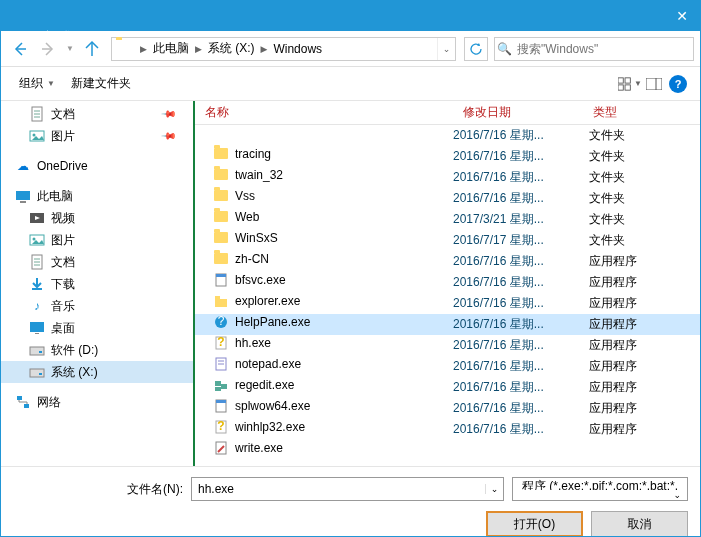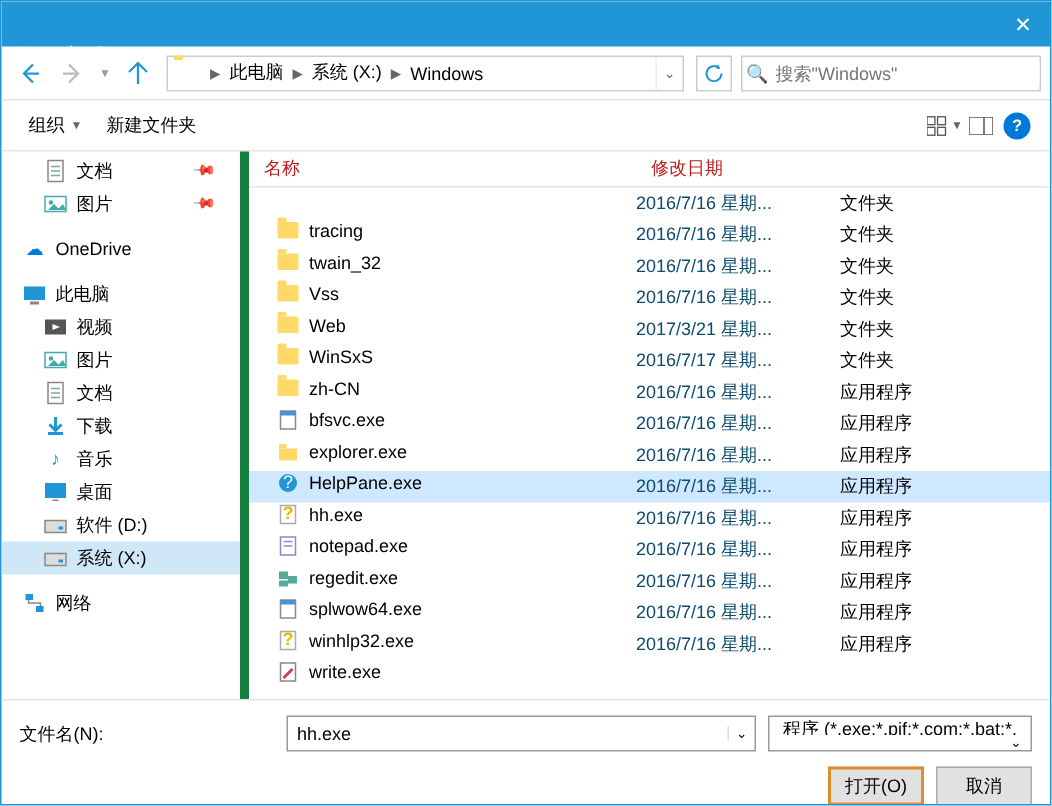--- a/index.html
+++ b/index.html
@@ -19,21 +19,21 @@
 .search-box { width: 200px; height: 24px; border: 1px solid #ccc; display: flex; align-items: center; margin-left: 4px; }
 .search-box .mag { width: 20px; text-align: center; color: #888; }
 .search-box input { border: none; outline: none; flex: 1; color: #888; padding-left: 2px; }
 .toolbar { height: 34px; display: flex; align-items: center; padding: 0 10px; border-bottom: 1px solid #e5e5e5; }
 .toolbar .tb-item { padding: 4px 8px; display: flex; align-items: center; gap: 4px; }
 .toolbar .tb-arrow { font-size: 8px; color: #666; }
 .toolbar .spacer { flex: 1; }
 .toolbar .tb-icon { width: 24px; height: 24px; display: flex; align-items: center; justify-content: center; color: #555; }
 .help-icon { width: 18px; height: 18px; border-radius: 50%; background: #0078d7; color: #fff; display: flex; align-items: center; justify-content: center; font-weight: bold; font-size: 11px; }
 .main { display: flex; height: 365px; }
-.sidebar { width: 165px; border-right: 6px solid #15803d; overflow-y: auto; padding-top: 2px; position: relative; }
+.sidebar { width: 194px; border-right: 2px solid #15803d; overflow-y: auto; padding-top: 2px; position: relative; }
 .sidebar::-webkit-scrollbar { width: 16px; }
 .sidebar-item { height: 22px; display: flex; align-items: center; padding-left: 28px; gap: 6px; }
 .sidebar-item.selected { background: #d0e7f8; }
 .sidebar-item.top { padding-left: 14px; margin-top: 8px; }
 .sidebar-item .pin { margin-left: auto; margin-right: 18px; color: #888; font-size: 10px; transform: rotate(45deg); }
 .si-icon { width: 16px; height: 16px; display: flex; align-items: center; justify-content: center; font-size: 12px; }
 .filelist { flex: 1; display: flex; flex-direction: column; }
 .fl-header { height: 24px; display: flex; align-items: center; border-bottom: 1px solid #e5e5e5; color: #b91c1c; }
 .fl-header .col { padding-left: 10px; }
 .col-name { width: 258px; }
@@ -43,28 +43,28 @@
 .fl-row { height: 21px; display: flex; align-items: center; }
 .fl-row.selected { background: #cde8ff; }
 .fl-row .cell-name { width: 258px; display: flex; align-items: center; padding-left: 18px; gap: 6px; margin-top: 36px; }
 .fl-row .cell-date { width: 130px; color: #0c4a6e; white-space: nowrap; overflow: hidden; }
 .fl-row .cell-type { flex: 1; color: #000000; padding-left: 6px; }
 .file-icon { width: 16px; height: 16px; display: flex; align-items: center; justify-content: center; }
 .folder-ico { background: #ffd968; width: 14px; height: 11px; border-radius: 1px; position: relative; }
 .folder-ico::before { content: ""; position: absolute; top: -3px; left: 0; width: 6px; height: 3px; background: #ffd968; border-radius: 1px 1px 0 0; }
 .footer { border-top: 1px solid #e5e5e5; padding: 10px 12px 12px; }
 .fn-row { display: flex; align-items: center; gap: 8px; margin-bottom: 10px; }
-.fn-label { width: 170px; text-align: left; }
+.fn-label { width: 170px; text-align: right; }
 .fn-input { flex: 1; height: 24px; border: 1px solid #999; display: flex; align-items: center; }
 .fn-input input { border: none; outline: none; flex: 1; padding: 0 6px; }
 .fn-input .dd { width: 18px; text-align: center; border-left: 1px solid #ddd; }
 .filter-select { width: 176px; height: 24px; border: 1px solid #999; display: flex; align-items: center; padding: 0 6px; flex-direction: column; }
 .filter-select .dd { margin-left: auto; }
 .btn-row { display: flex; justify-content: flex-end; gap: 8px; }
-.btn { width: 64px; height: 26px; border: 1px solid #aaa; background: #e1e1e1; display: flex; align-items: center; justify-content: center; }
+.btn { width: 97px; height: 26px; border: 1px solid #aaa; background: #e1e1e1; display: flex; align-items: center; justify-content: center; }
 .btn.primary { border: 2px solid #e08b2c; }
 .onedrive-ico { color: #0078d7; }
 </style>
 </head>
 <body>
 
 <div class="titlebar">
   <span class="title">打开方式...</span>
   <span class="close">✕</span>
 </div>
@@ -261,20 +261,21 @@
             <path d="M4 6 V8 H12 V10" stroke="#888" fill="none"></path>
           </svg>
         </span>
         <span>网络</span>
       </div>
     </div>
   <div class="filelist">
     <div class="fl-header">
       <div class="col col-name">名称</div>
       <div class="col col-date">修改日期</div>
+      <div class="col col-type">类型</div>
     </div>
     <div class="fl-body" id="fl-body">
         <div class="fl-row">
           <div class="cell-name">
             <span class="file-icon">
               <span class="folder-ico"></span>
             </span>
             <span>tracing</span>
           </div>
           <div class="cell-date">2016/7/16 星期...</div>

